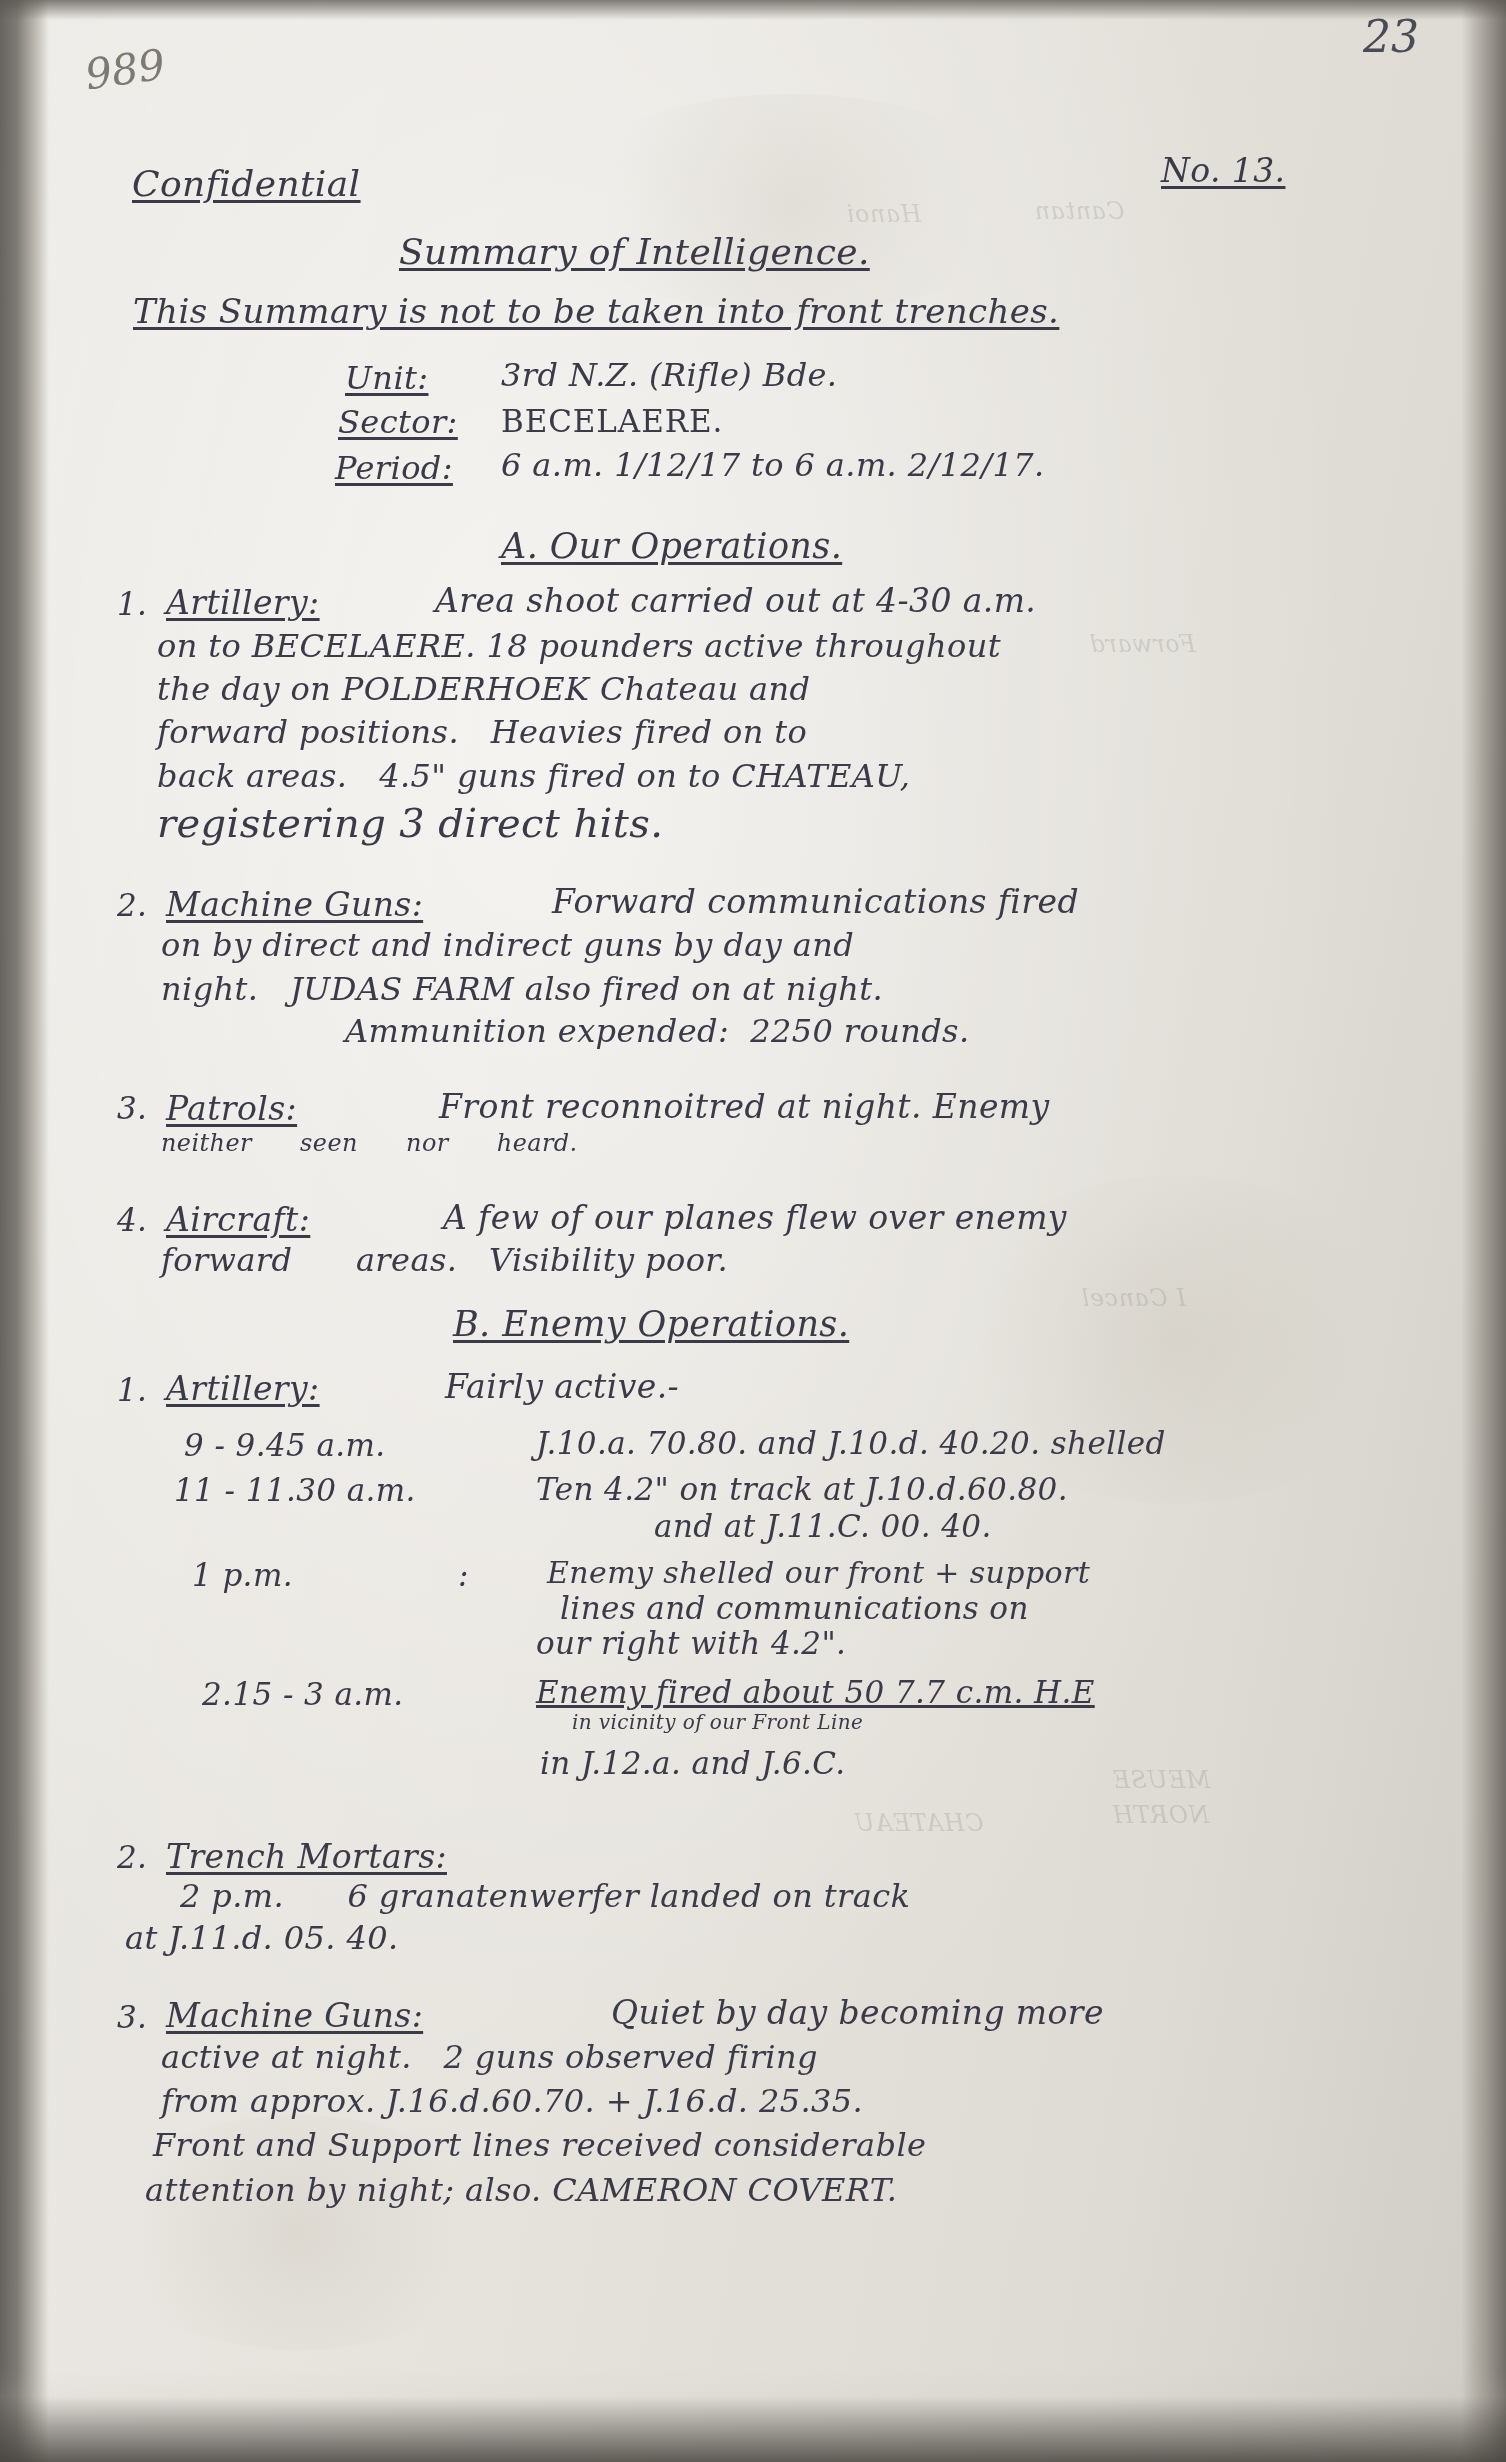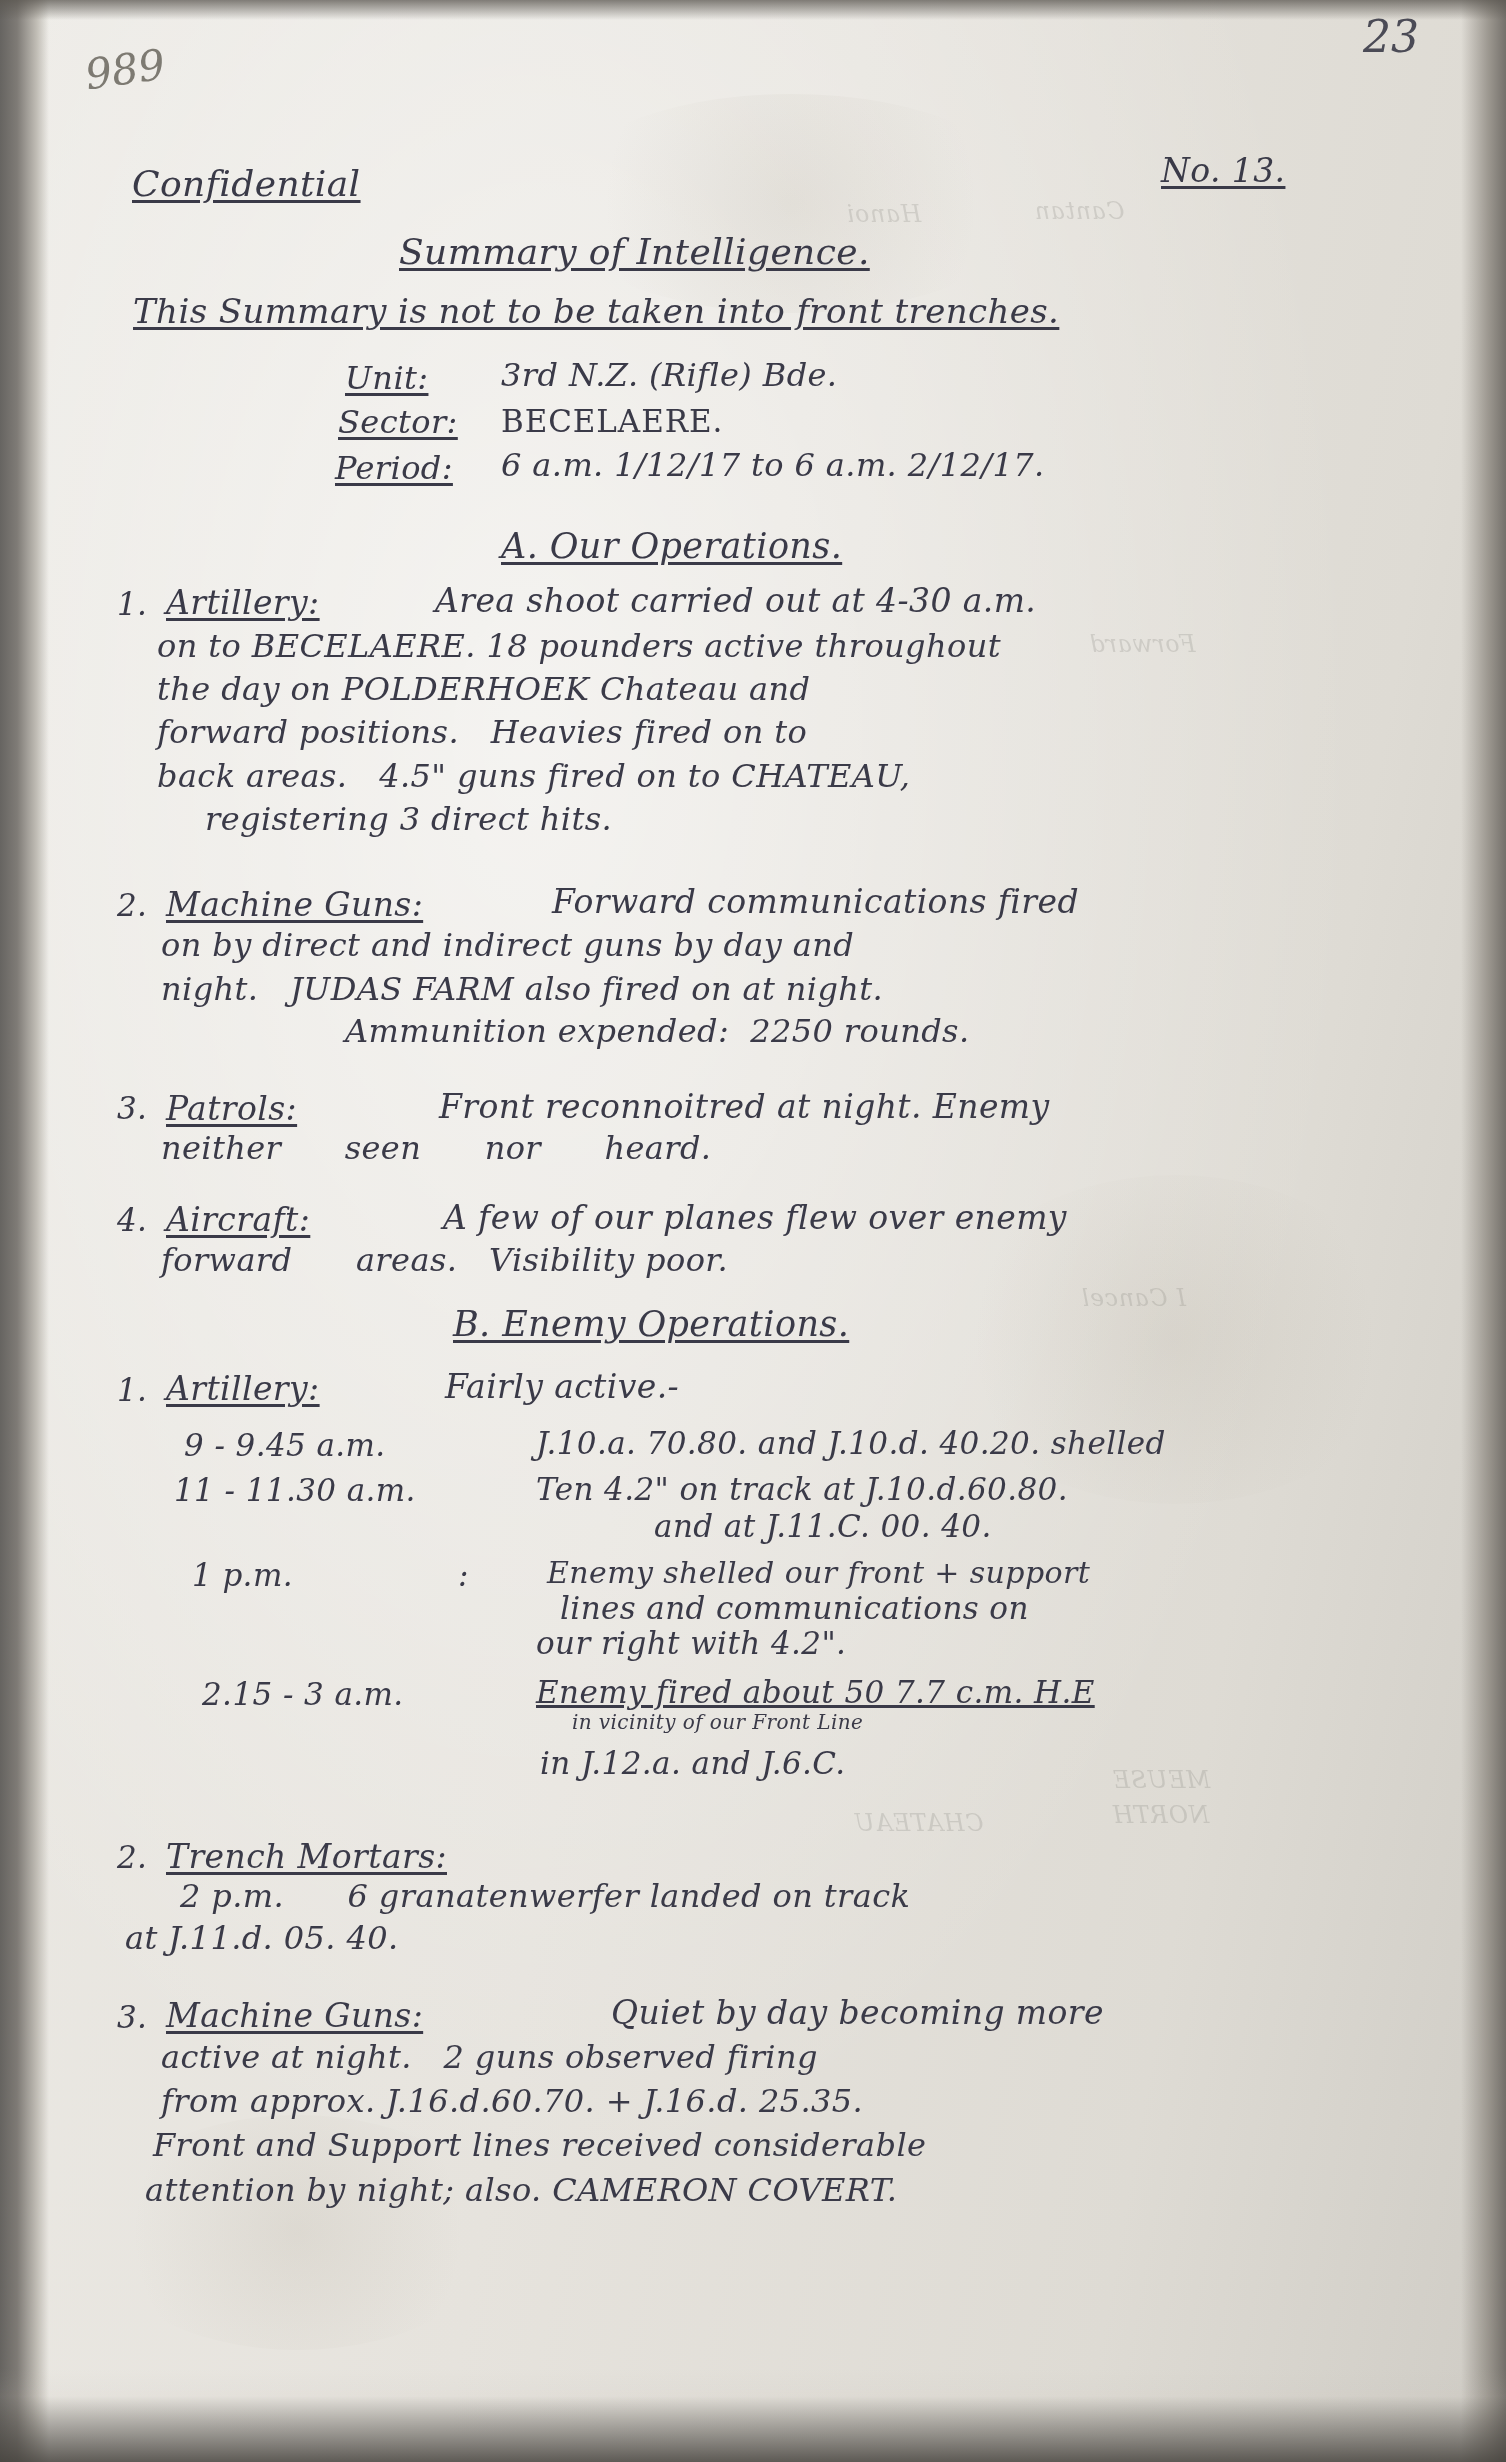--- a/index.html
+++ b/index.html
@@ -126,33 +126,33 @@
 
     <div class="ink u" style="left:501px; top:526px; font-size:35px;">A. Our Operations.</div>
 
     <div class="ink" style="left:117px; top:586px; font-size:31px;">1.</div>
     <div class="ink u" style="left:166px; top:583px; font-size:33px;">Artillery:</div>
     <div class="ink" style="left:435px; top:581px; font-size:33px;">Area shoot carried out at 4-30 a.m.</div>
     <div class="ink" style="left:157px; top:627px; font-size:32px;">on to BECELAERE. 18 pounders active throughout</div>
     <div class="ink" style="left:157px; top:670px; font-size:32px;">the day on POLDERHOEK Chateau and</div>
     <div class="ink" style="left:157px; top:713px; font-size:32px;">forward positions.   Heavies fired on to</div>
     <div class="ink" style="left:157px; top:757px; font-size:32px;">back areas.   4.5" guns fired on to CHATEAU,</div>
-    <div class="ink" style="left:157px; top:800px; font-size:32px;margin-left:48px;">registering 3 direct hits.</div>
+    <div class="ink" style="left:157px; top:800px; font-size:40px;">registering 3 direct hits.</div>
 
     <div class="ink" style="left:117px; top:887px; font-size:31px;">2.</div>
     <div class="ink u" style="left:166px; top:885px; font-size:33px;">Machine Guns:</div>
     <div class="ink" style="left:161px; top:926px; font-size:32px;">on by direct and indirect guns by day and</div>
     <div class="ink" style="left:552px; top:882px; font-size:33px;">Forward communications fired</div>
     <div class="ink" style="left:161px; top:970px; font-size:32px;">night.   JUDAS FARM also fired on at night.</div>
     <div class="ink" style="left:345px; top:1012px; font-size:32px;">Ammunition expended:  2250 rounds.</div>
 
     <div class="ink" style="left:117px; top:1090px; font-size:31px;">3.</div>
     <div class="ink u" style="left:166px; top:1089px; font-size:33px;">Patrols:</div>
     <div class="ink" style="left:439px; top:1087px; font-size:33px;">Front reconnoitred at night. Enemy</div>
-    <div class="ink" style="left:161px; top:1129px; font-size:32px;">neither      seen      nor      heard.</div>
+    <div class="ink" style="left:161px; top:1129px; font-size:24px;">neither      seen      nor      heard.</div>
 
     <div class="ink" style="left:117px; top:1202px; font-size:31px;">4.</div>
     <div class="ink u" style="left:166px; top:1200px; font-size:33px;">Aircraft:</div>
     <div class="ink" style="left:443px; top:1198px; font-size:33px;">A few of our planes flew over enemy</div>
     <div class="ink" style="left:161px; top:1241px; font-size:32px;text-align:right;">forward      areas.   Visibility poor.</div>
 
     <div class="ink u" style="left:453px; top:1304px; font-size:35px;">B. Enemy Operations.</div>
 
     <div class="ink" style="left:117px; top:1372px; font-size:31px;">1.</div>
     <div class="ink u" style="left:166px; top:1369px; font-size:33px;">Artillery:</div>

